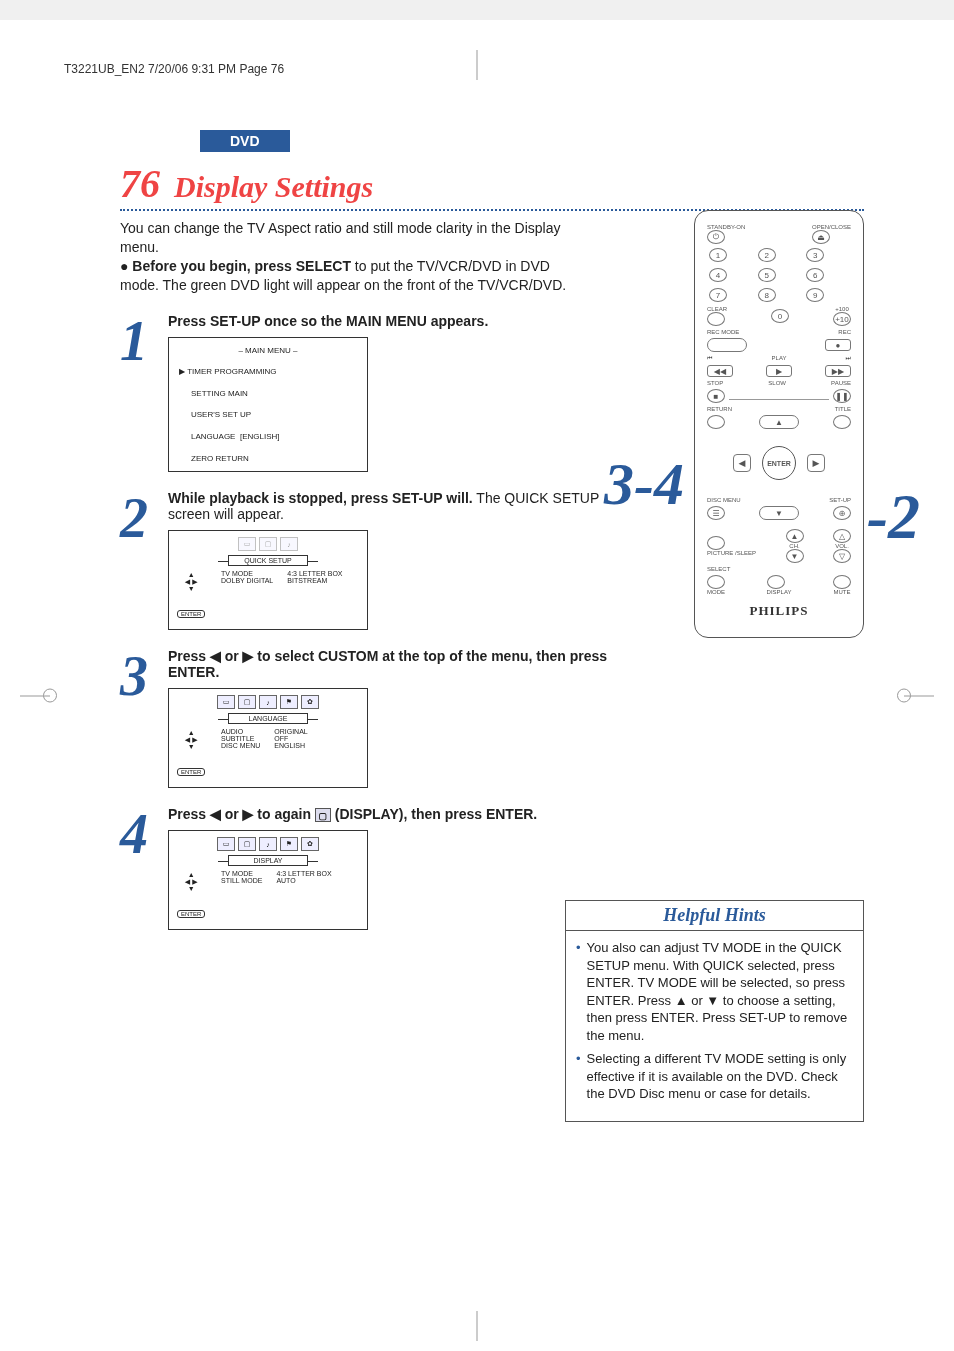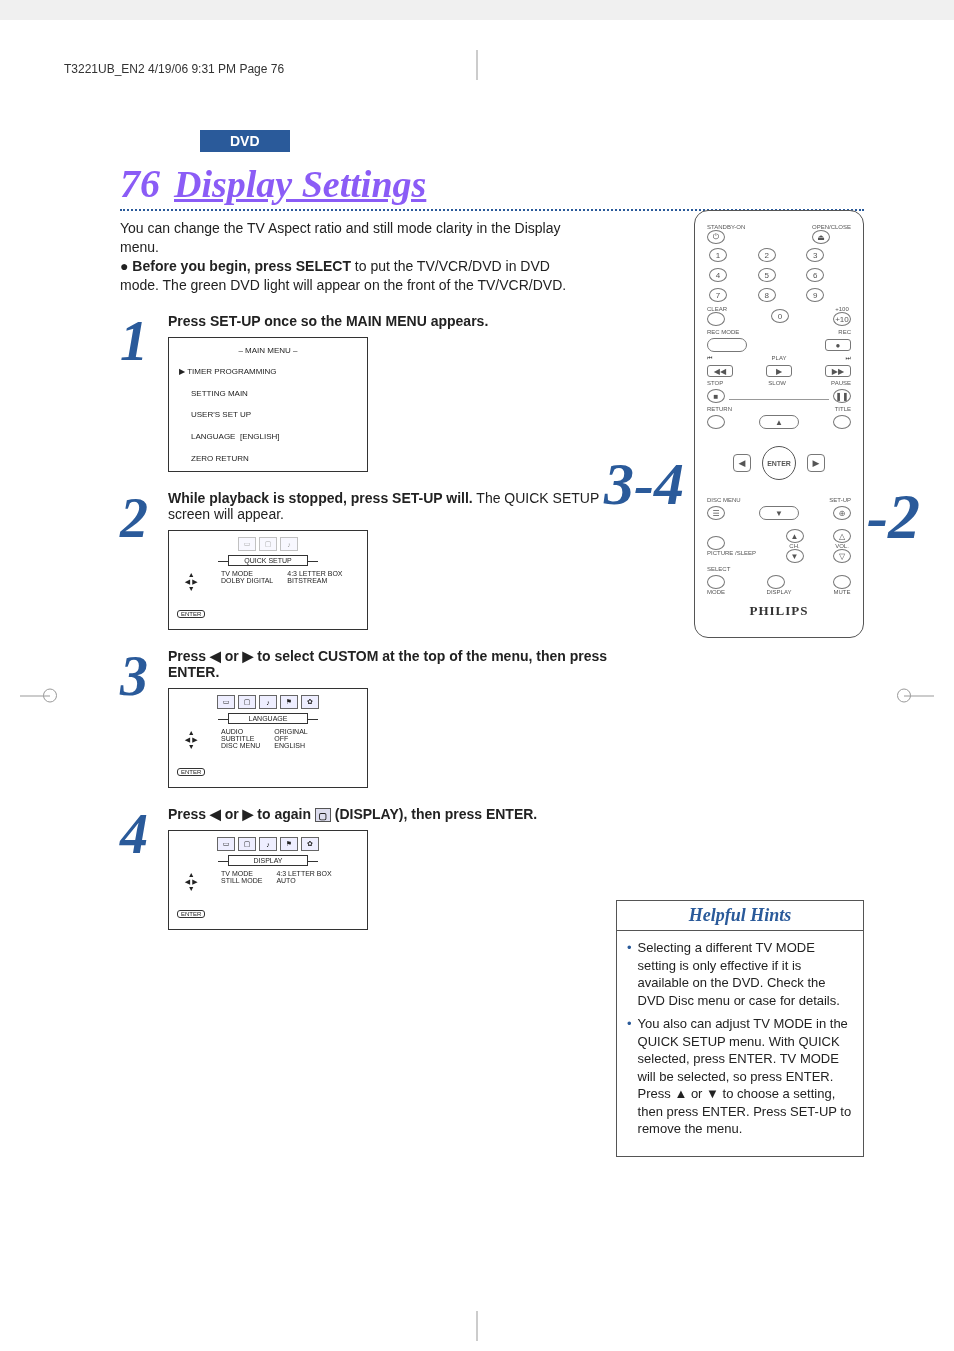--- a/index.html
+++ b/index.html
@@ -46,33 +46,32 @@
     color: #fff;
     font-weight: bold;
     font-size: 14px;
     padding: 3px 30px;
     margin-left: 80px;
   }
   .title-row {
     display: flex;
     align-items: baseline;
     margin-top: 8px;
-    color: #8b5cf6;
+    color: #ef4444;
     font-style: italic;
     font-family: Georgia, 'Times New Roman', serif;
   }
   .page-num {
     font-size: 40px;
     font-weight: bold;
     margin-right: 14px;
   }
   .page-title {
-    font-size: 38px;
+    font-size: 30px;
     font-weight: bold;
-    text-decoration: underline;
   }
   .dotted {
     border: none;
     border-top: 2px dotted #2a5a9a;
     margin-top: 2px;
     width: 100%;
   }
   .intro {
     font-size: 14px;
     color: #222;
@@ -176,21 +175,21 @@
     color: #2a5a9a;
   }
   .call-34 { font-size: 60px; top: 430px; right: 270px; }
   .call-12 { font-size: 64px; top: 460px; right: 34px; }
 
   
   .hints {
     position: absolute;
     right: 90px;
     top: 880px;
-    width: 248px;
+    width: 299px;
     border: 1px solid #555;
   }
   .hints h3 {
     font-family: Georgia, 'Times New Roman', serif;
     font-style: italic;
     color: #2a5a9a;
     font-size: 18px;
     text-align: center;
     padding: 4px 0;
   }
@@ -213,21 +212,21 @@
   </div>
   <div class="crop-left-center">
     <div class="h"></div>
       <div class="circ"></div>
   </div>
   <div class="crop-right-center">
     <div class="h"></div>
       <div class="circ"></div>
   </div>
 
-  <div class="header-line">T3221UB_EN2  4/19/06  9:31 PM  Page 76</div>
+  <div class="header-line">T3221UB_EN2  7/20/06  9:31 PM  Page 76</div>
 
   <div class="content">
     <div class="dvd-badge">DVD</div>
 
     <div class="title-row">
       <span class="page-num">76</span>
       <span class="page-title">Display Settings</span>
     </div>
     <hr class="dotted">
 
@@ -500,21 +499,21 @@
 
       <div class="brand">PHILIPS</div>
     </div>
   </div>
 
   <div class="hints">
     <h3>Helpful Hints</h3>
     <hr>
     <ul>
       <li>
+          <span>You also can adjust TV MODE in the QUICK SETUP menu. With QUICK selected, press ENTER.  TV MODE will be selected, so press ENTER. Press ▲ or ▼ to choose a setting, then press ENTER. Press SET-UP to remove the menu.</span>
+        </li>
+      <li>
           <span>Selecting a different TV MODE setting is only effective if it is available on the DVD. Check the DVD Disc menu or case for details.</span>
         </li>
-      <li>
-          <span>You also can adjust TV MODE in the QUICK SETUP menu. With QUICK selected, press ENTER.  TV MODE will be selected, so press ENTER. Press ▲ or ▼ to choose a setting, then press ENTER. Press SET-UP to remove the menu.</span>
-        </li>
     </ul>
   </div>
 
 </div>
 
 </body></html>

